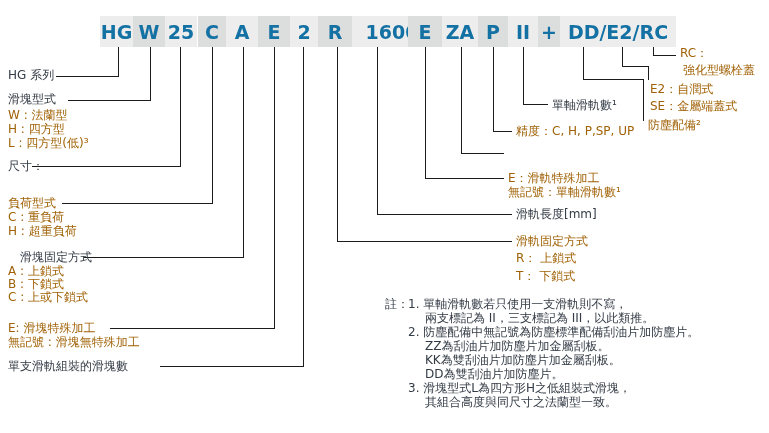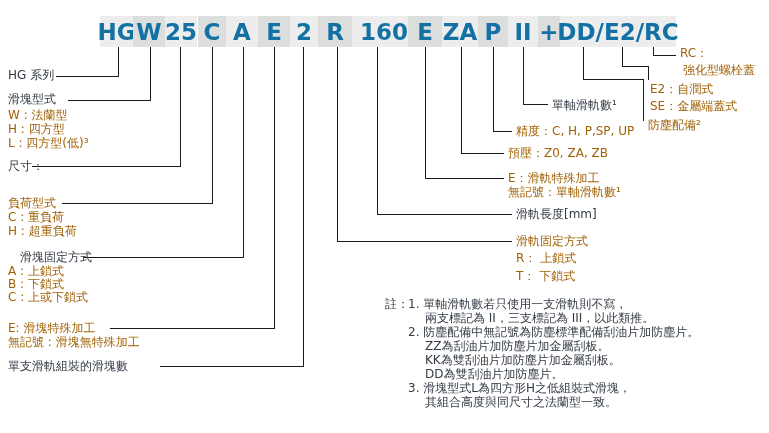--- a/index.html
+++ b/index.html
@@ -6,21 +6,21 @@
   .canvas{
     position:relative;width:769px;height:433px;background:#ffffff;
     font-family:"DejaVu Sans","Liberation Sans",sans-serif;
     overflow:hidden;
   }
   svg.wires{position:absolute;left:0;top:0;width:769px;height:433px;}
   svg.wires path{fill:none;stroke:#1c1c1c;stroke-width:1;shape-rendering:crispEdges;}
   .seg{
     position:absolute;top:16px;height:31px;
     display:flex;align-items:center;justify-content:center;
-    font-weight:bold;font-size:23px;color:#1371a4;letter-spacing:0px;
+    font-weight:bold;font-size:19px;color:#1371a4;letter-spacing:0px;
   }
   .seg.base{background:#ededed;}
   .seg.alt{background:#dcdddd;}
   .lbl{position:absolute;font-size:12px;line-height:13.5px;white-space:nowrap;}
   .t-dark{color:#333b45;}
   .t-blue{color:#a16207;}
   .note{position:absolute;font-size:12px;line-height:14px;white-space:nowrap;color:#333b45;}
 </style>
 </head>
 <body>
@@ -90,21 +90,20 @@
 
   <div class="lbl t-blue" style="left:650px;top:83px">E2：自潤式</div>
   <div class="lbl t-blue" style="left:650px;top:100px">SE：金屬端蓋式</div>
 
   <div class="lbl t-dark" style="left:552px;top:99px">單軸滑軌數¹</div>
 
   <div class="lbl t-blue" style="left:648px;top:119px">防塵配備²</div>
 
   <div class="lbl t-blue" style="left:516px;top:125px">精度：C, H, P,SP, UP</div>
 
-  <div class="lbl t-blue" style="left:508px;top:147px">預壓：Z0, ZA, ZB</div>
 
   <div class="lbl t-blue" style="left:508px;top:172px">E：滑軌特殊加工</div>
   <div class="lbl t-blue" style="left:508px;top:186px">無記號：單軸滑軌數¹</div>
 
   <div class="lbl t-dark" style="left:516px;top:208px">滑軌長度[mm]</div>
 
   <div class="lbl t-blue" style="left:516px;top:235px">滑軌固定方式</div>
   <div class="lbl t-blue" style="left:516px;top:252px">R： 上鎖式</div>
   <div class="lbl t-blue" style="left:516px;top:270px">T： 下鎖式</div>
 

